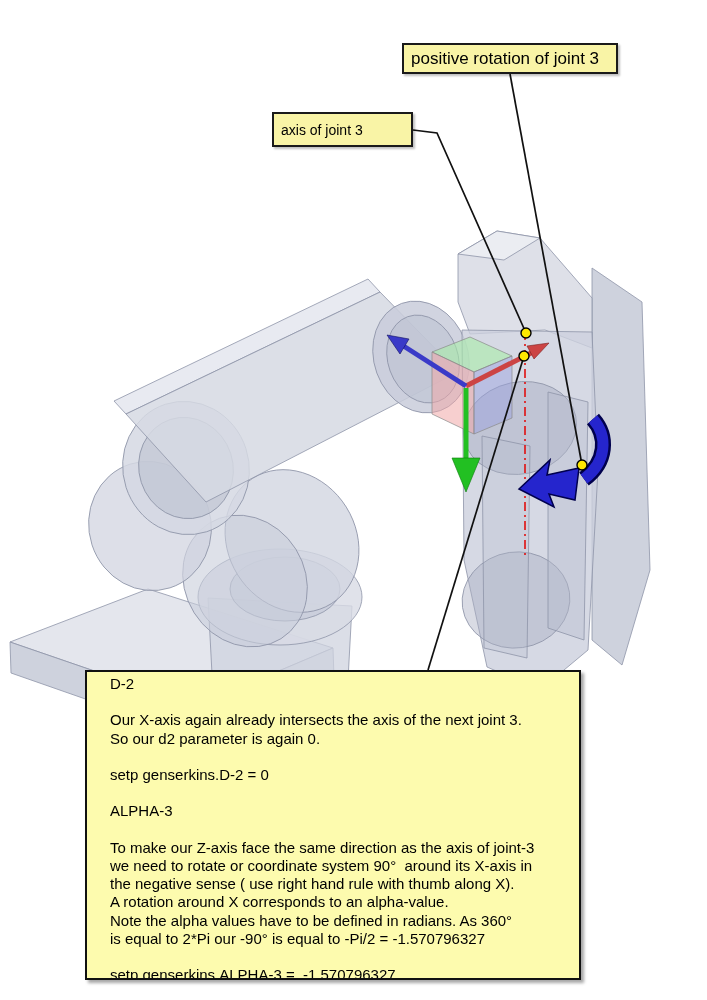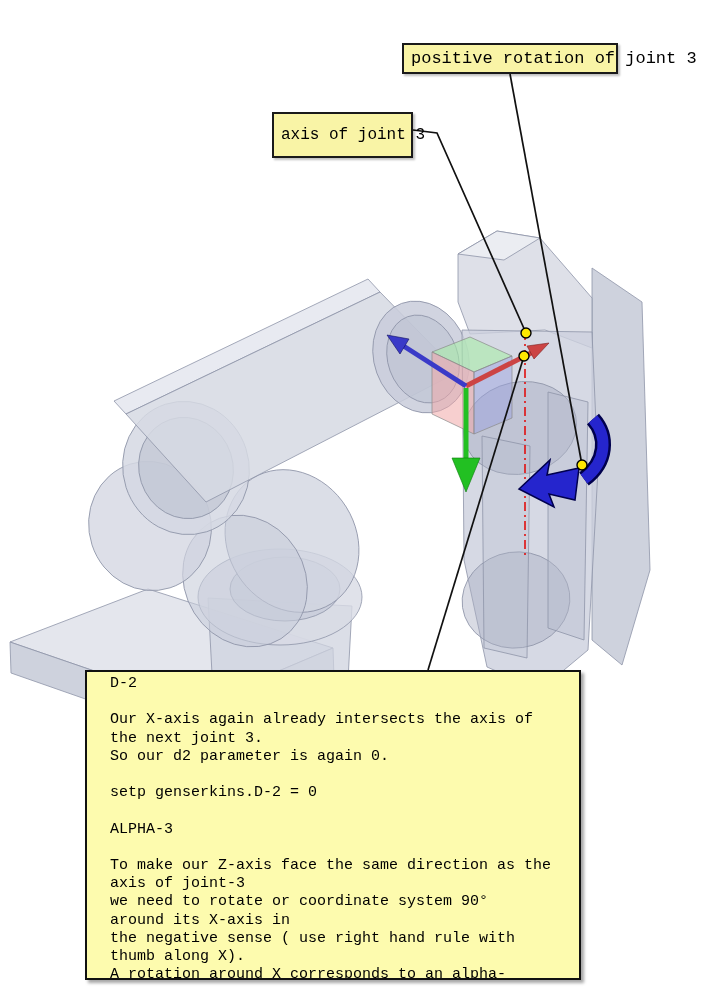--- a/index.html
+++ b/index.html
@@ -1,30 +1,30 @@
 <!DOCTYPE html>
 <html style="--label_bg: #f9f4a6; --info_bg: #fdfbae; --x_axis: #cc4444; --y_axis: #22c022; --z_axis: #3a3ac8; --joint_axis: #e01010; --rotation_arrow: #2525cd; --rotation_arrow_outline: #00004d; --marker_dot: #ffe800; --robot_body: #d6d9e3;"><head>
 <meta charset="utf-8">
 <style>
   html,body{margin:0;padding:0;background:#ffffff;}
   .canvas{
     position:relative;width:707px;height:1000px;background:#ffffff;overflow:hidden;
-    font-family:Liberation Mono, monospace;
+    font-family:Liberation Sans, sans-serif;
   }
   svg{position:absolute;left:0;top:0;}
   .callout-label{
     position:absolute;box-sizing:border-box;
     background:var(--label_bg,#f9f4a6);
     border:2px solid #1a1a1a;
     color:#000;display:flex;align-items:center;
     padding:0 7px;white-space:nowrap;
     box-shadow:2px 2px 2px rgba(0,0,0,0.25);
   }
   #label-positive{left:402px;top:43px;width:216px;height:31px;font-size:17px;}
-  #label-axis{left:272px;top:112px;width:141px;height:46px;font-size:16px;}
+  #label-axis{left:272px;top:112px;width:141px;height:35px;font-size:14px;}
   #info-box{
     position:absolute;left:85px;top:670px;width:496px;height:310px;box-sizing:border-box;
     background:var(--info_bg,#fdfbae);
     border:2px solid #111;
     box-shadow:3px 3px 3px rgba(0,0,0,0.35);
     font-size:15px;line-height:18.2px;color:#000;
     padding:3px 23px;white-space:pre-wrap;overflow:hidden;
   }
   .axis-red{stroke:var(--x_axis,#cc4444);}
   .axis-red-head{fill:var(--x_axis,#cc4444);}

